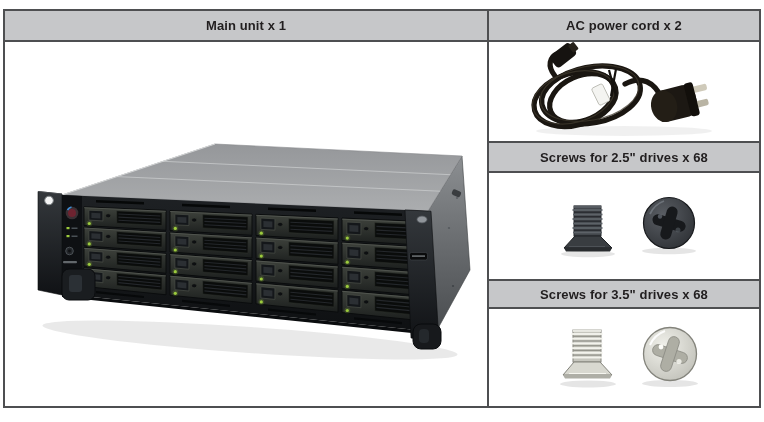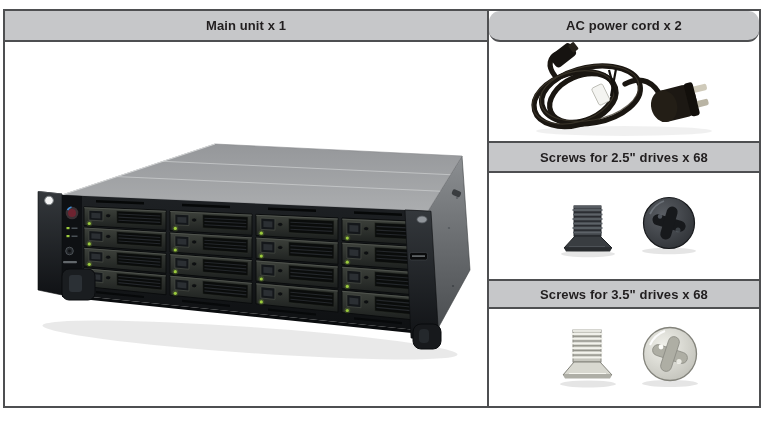--- a/index.html
+++ b/index.html
@@ -9,21 +9,21 @@
              border:2px solid #4e4f51;background:#ffffff;box-sizing:border-box;display:flex;}
   .col-left{width:484px;box-sizing:border-box;border-right:2px solid #4e4f51;
             display:flex;flex-direction:column;}
   .col-right{flex:1;display:flex;flex-direction:column;}
   .hdr{background:#c6c7c9;border-bottom:2px solid #4e4f51;box-sizing:border-box;
        display:flex;align-items:center;justify-content:center;
        font-size:13px;font-weight:bold;color:#211e1f;letter-spacing:0.1px;}
   .cell{background:#ffffff;box-sizing:border-box;overflow:hidden;}
   .col-left .hdr{height:31px;}
   .col-left .cell{height:364px;}
-  .h-row{height:31px;border-radius:11px;}
+  .h-row{height:31px;}
   .h-row2{height:30px;}
   .h-row3{height:28px;}
   .c-cord{height:101px;border-bottom:2px solid #4e4f51;}
   .c-s25{height:108px;border-bottom:2px solid #4e4f51;}
   .c-s35{flex:1;}
   svg{display:block;width:100%;height:100%;}
 </style>
 </head>
 <body>
 

